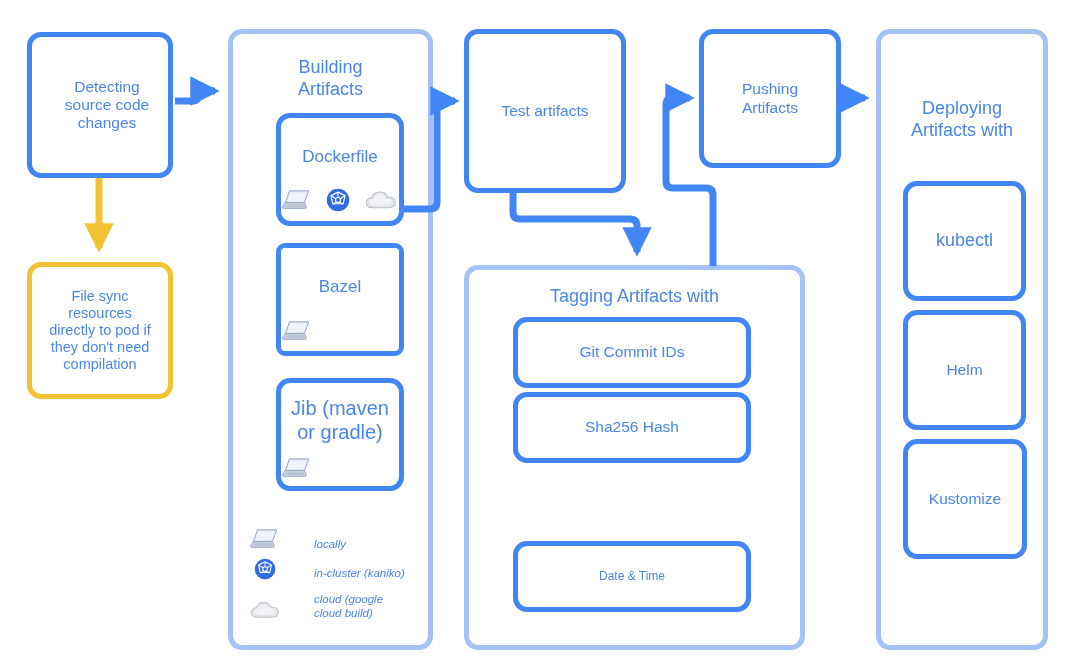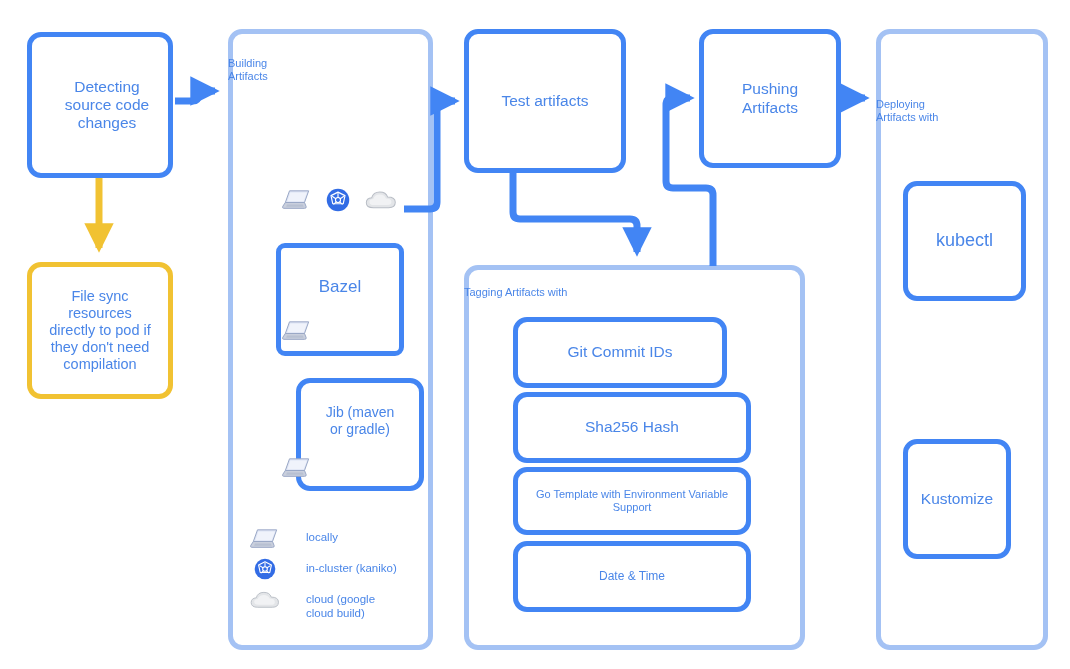--- a/index.html
+++ b/index.html
@@ -24,41 +24,41 @@
   }
   .container{
     position:absolute;box-sizing:border-box;
     background:#ffffff;
     border:5px solid #a4c2f4;
     border-radius:14px;
     z-index:2;
   }
   .container-title{
     position:absolute;left:0;right:0;
-    color:#4a86e8;
-    font-size:11px;line-height:1.2;
+    text-align:center;color:#4a86e8;
+    font-size:18px;line-height:1.2;
     z-index:3;
   }
   .yellow{
     border-color:#f1c232;
   }
 
   
   #wires{position:absolute;left:0;top:0;width:1070px;height:669px;z-index:4;pointer-events:none;}
 
   
   .iconrow{
     position:absolute;display:flex;align-items:center;justify-content:center;
     gap:16px;z-index:6;
   }
   .ic{display:inline-block;line-height:0;}
 
   
   .legend{position:absolute;z-index:6;}
-  .legend-item{position:absolute;display:flex;align-items:flex-start;gap:8px;}
+  .legend-item{position:absolute;display:flex;align-items:flex-end;gap:16px;font-style:italic;}
   .legend-ic{width:38px;display:flex;align-items:center;justify-content:center;}
   .legend-label{
     color:#4a86e8;font-size:11.5px;line-height:1.25;
     padding-left:14px;padding-top:3px;white-space:pre-line;
   }
 </style>
 </head>
 <body>
 
 <div id="canvas">
@@ -97,20 +97,23 @@
 resources
 directly to pod if
 they don't need
 compilation</span>
   </div>
 
   <div class="container" style="left:228px;top:29px;width:205px;height:621px;"></div>
   <div class="container-title" style="left:228px;top:57px;width:205px;white-space:pre-line;">Building
 Artifacts</div>
 
+  <div class="node" style="left:276px;top:113px;width:128px;height:113px;font-size:17px;">
+    <span style="position:relative;top:-12px;">Dockerfile</span>
+  </div>
   <div class="iconrow" style="left:276px;top:180px;width:128px;height:40px;gap:14px;">
     <span class="ic">
       <svg width="30" height="24" viewBox="0 0 36 28">
         <path d="M9 3 L32 3 L27 17 L4 17 Z" fill="#dfe5f5" stroke="#9aa8c6" stroke-width="1.2"></path>
         <path d="M10 5 L30 5 L26 15.5 L6.5 15.5 Z" fill="#f0f3fb"></path>
         <path d="M4 17 L27 17 L29 22 Q29.5 24 27 24 L2 24 Q0 24 1 21.5 Z" fill="#c9cfdd" stroke="#9aa8c6" stroke-width="1.2"></path>
         <path d="M6 19.5 L25 19.5 L26 22 L5 22 Z" fill="#aab4c8" opacity="0.55"></path>
       </svg>
     </span>
     <span class="ic">
@@ -146,21 +149,21 @@
     <span class="ic">
       <svg width="30" height="24" viewBox="0 0 36 28">
         <path d="M9 3 L32 3 L27 17 L4 17 Z" fill="#dfe5f5" stroke="#9aa8c6" stroke-width="1.2"></path>
         <path d="M10 5 L30 5 L26 15.5 L6.5 15.5 Z" fill="#f0f3fb"></path>
         <path d="M4 17 L27 17 L29 22 Q29.5 24 27 24 L2 24 Q0 24 1 21.5 Z" fill="#c9cfdd" stroke="#9aa8c6" stroke-width="1.2"></path>
         <path d="M6 19.5 L25 19.5 L26 22 L5 22 Z" fill="#aab4c8" opacity="0.55"></path>
       </svg>
     </span>
   </div>
 
-  <div class="node" style="left:276px;top:378px;width:128px;height:113px;font-size:14px;margin-left:20px;">
+  <div class="node" style="left:276px;top:378px;width:128px;height:113px;font-size:20px;">
     <span style="white-space:pre-line;position:relative;top:-14px;">Jib (maven
 or gradle)</span>
   </div>
   <div class="iconrow" style="left:282px;top:452px;width:50px;height:32px;justify-content:flex-start;">
     <span class="ic">
       <svg width="30" height="24" viewBox="0 0 36 28">
         <path d="M9 3 L32 3 L27 17 L4 17 Z" fill="#dfe5f5" stroke="#9aa8c6" stroke-width="1.2"></path>
         <path d="M10 5 L30 5 L26 15.5 L6.5 15.5 Z" fill="#f0f3fb"></path>
         <path d="M4 17 L27 17 L29 22 Q29.5 24 27 24 L2 24 Q0 24 1 21.5 Z" fill="#c9cfdd" stroke="#9aa8c6" stroke-width="1.2"></path>
         <path d="M6 19.5 L25 19.5 L26 22 L5 22 Z" fill="#aab4c8" opacity="0.55"></path>
@@ -206,49 +209,49 @@
             <line x1="18.3" y1="18.6" x2="21.6" y2="21.6"></line>
             <line x1="13.7" y1="18.6" x2="10.4" y2="21.6"></line>
             <line x1="13.1" y1="14.2" x2="8.6" y2="11.4"></line>
           </g>
         </svg>
       </span>
       <span class="legend-label">in-cluster (kaniko)</span>
     </div>
   </div>
 
-  <div class="node" style="left:464px;top:29px;width:162px;height:144px;font-size:15.5px;">
+  <div class="node" style="left:464px;top:29px;width:162px;height:164px;font-size:15.5px;">
     <span>Test artifacts</span>
   </div>
 
   <div class="node" style="left:699px;top:29px;width:142px;height:139px;font-size:15.5px;">
     <span style="white-space:pre-line;text-align:right;">Pushing
 Artifacts</span>
   </div>
 
   <div class="container" style="left:464px;top:265px;width:341px;height:385px;"></div>
   <div class="container-title" style="left:464px;top:286px;width:341px;">Tagging Artifacts with</div>
 
-  <div class="node" style="left:513px;top:317px;width:214px;height:71px;font-size:15.5px;">
+  <div class="node" style="left:513px;top:317px;width:238px;height:71px;font-size:15.5px;">
     <span>Git Commit IDs</span>
   </div>
   <div class="node" style="left:513px;top:392px;width:238px;height:71px;font-size:15.5px;">
     <span>Sha256 Hash</span>
-  </div>
-  <div class="node" style="left:513px;top:467px;width:238px;height:68px;font-size:11px;padding:0 14px;">
-    <span>Go Template with Environment Variable Support</span>
   </div>
   <div class="node" style="left:513px;top:541px;width:238px;height:71px;font-size:12px;text-align:right;">
     <span>Date &amp; Time</span>
   </div>
 
   <div class="container" style="left:876px;top:29px;width:172px;height:621px;"></div>
   <div class="container-title" style="left:876px;top:98px;width:172px;white-space:pre-line;">Deploying
 Artifacts with</div>
 
   <div class="node" style="left:903px;top:181px;width:123px;height:120px;font-size:18px;">
     <span>kubectl</span>
   </div>
-  <div class="node" style="left:903px;top:439px;width:108px;height:120px;font-size:15.5px;">
+  <div class="node" style="left:903px;top:310px;width:123px;height:120px;font-size:15.5px;">
+    <span>Helm</span>
+  </div>
+  <div class="node" style="left:903px;top:439px;width:124px;height:120px;font-size:15.5px;">
     <span>Kustomize</span>
   </div>
 
 </div>
 
 </body></html>

